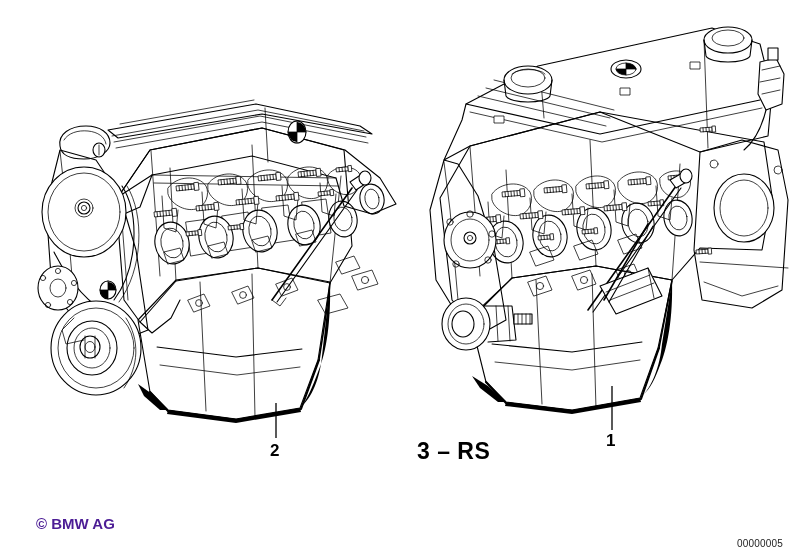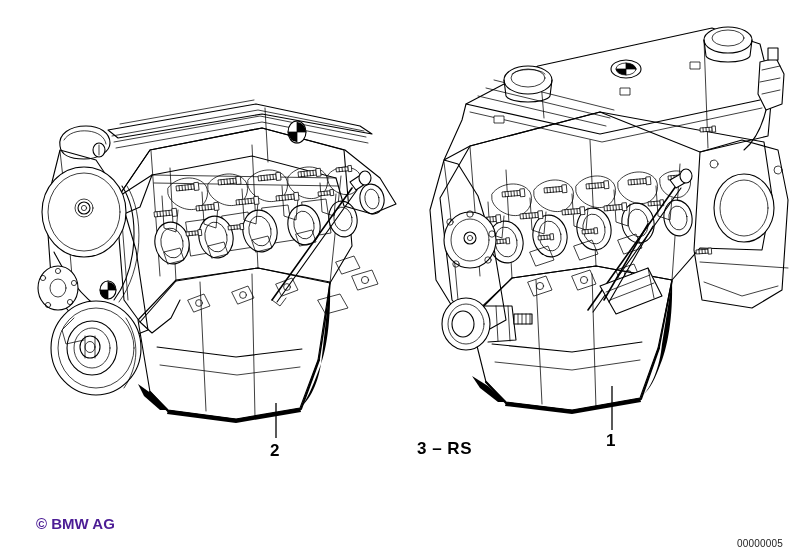--- a/index.html
+++ b/index.html
@@ -41,21 +41,21 @@
     font-size: 17px;
     line-height: 1;
     color: #000000;
     letter-spacing: 0px;
   }
   #callout-1 { left: 606px; top: 432px; }
   #callout-2 { left: 270px; top: 442px; }
   #callout-3 {
     left: 417px;
     top: 440px;
-    font-size: 17px;
+    font-size: 23px;
     letter-spacing: 0.5px;
     white-space: nowrap;
   }
   #copyright-notice {
     position: absolute;
     left: 36px;
     top: 515px;
     font-family: "Liberation Sans", sans-serif;
     font-size: 15px;
     font-weight: bold;

